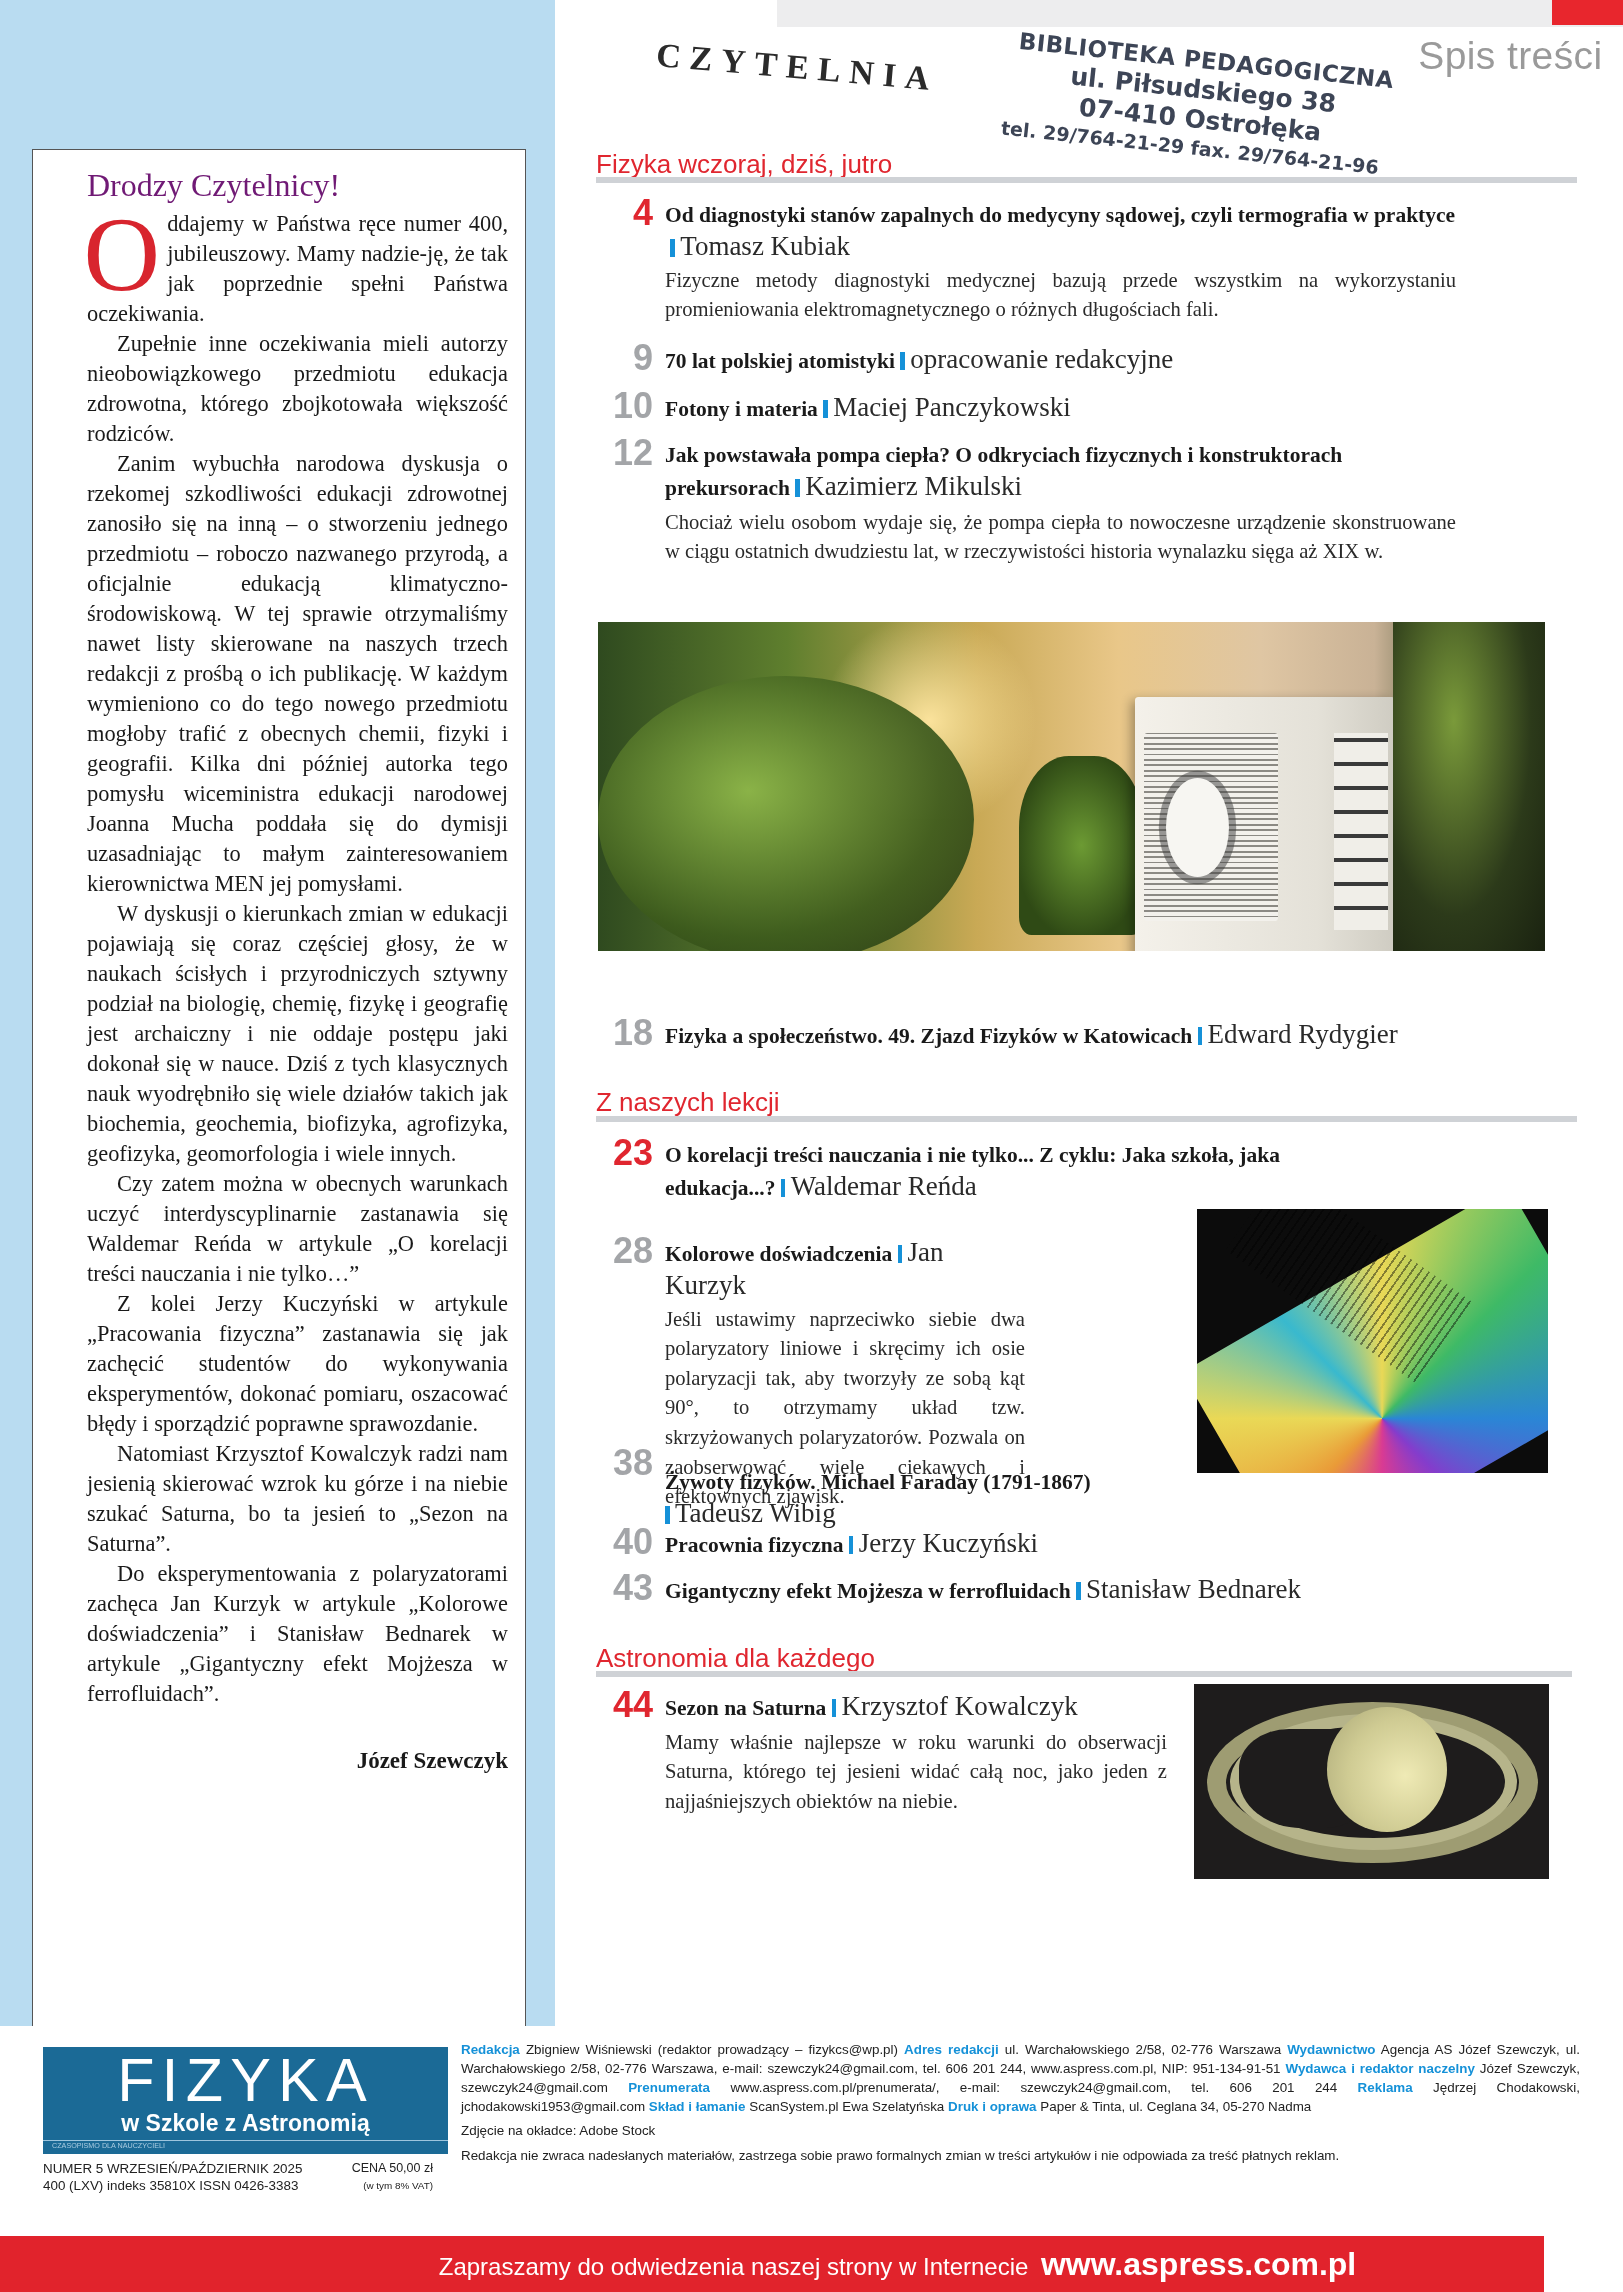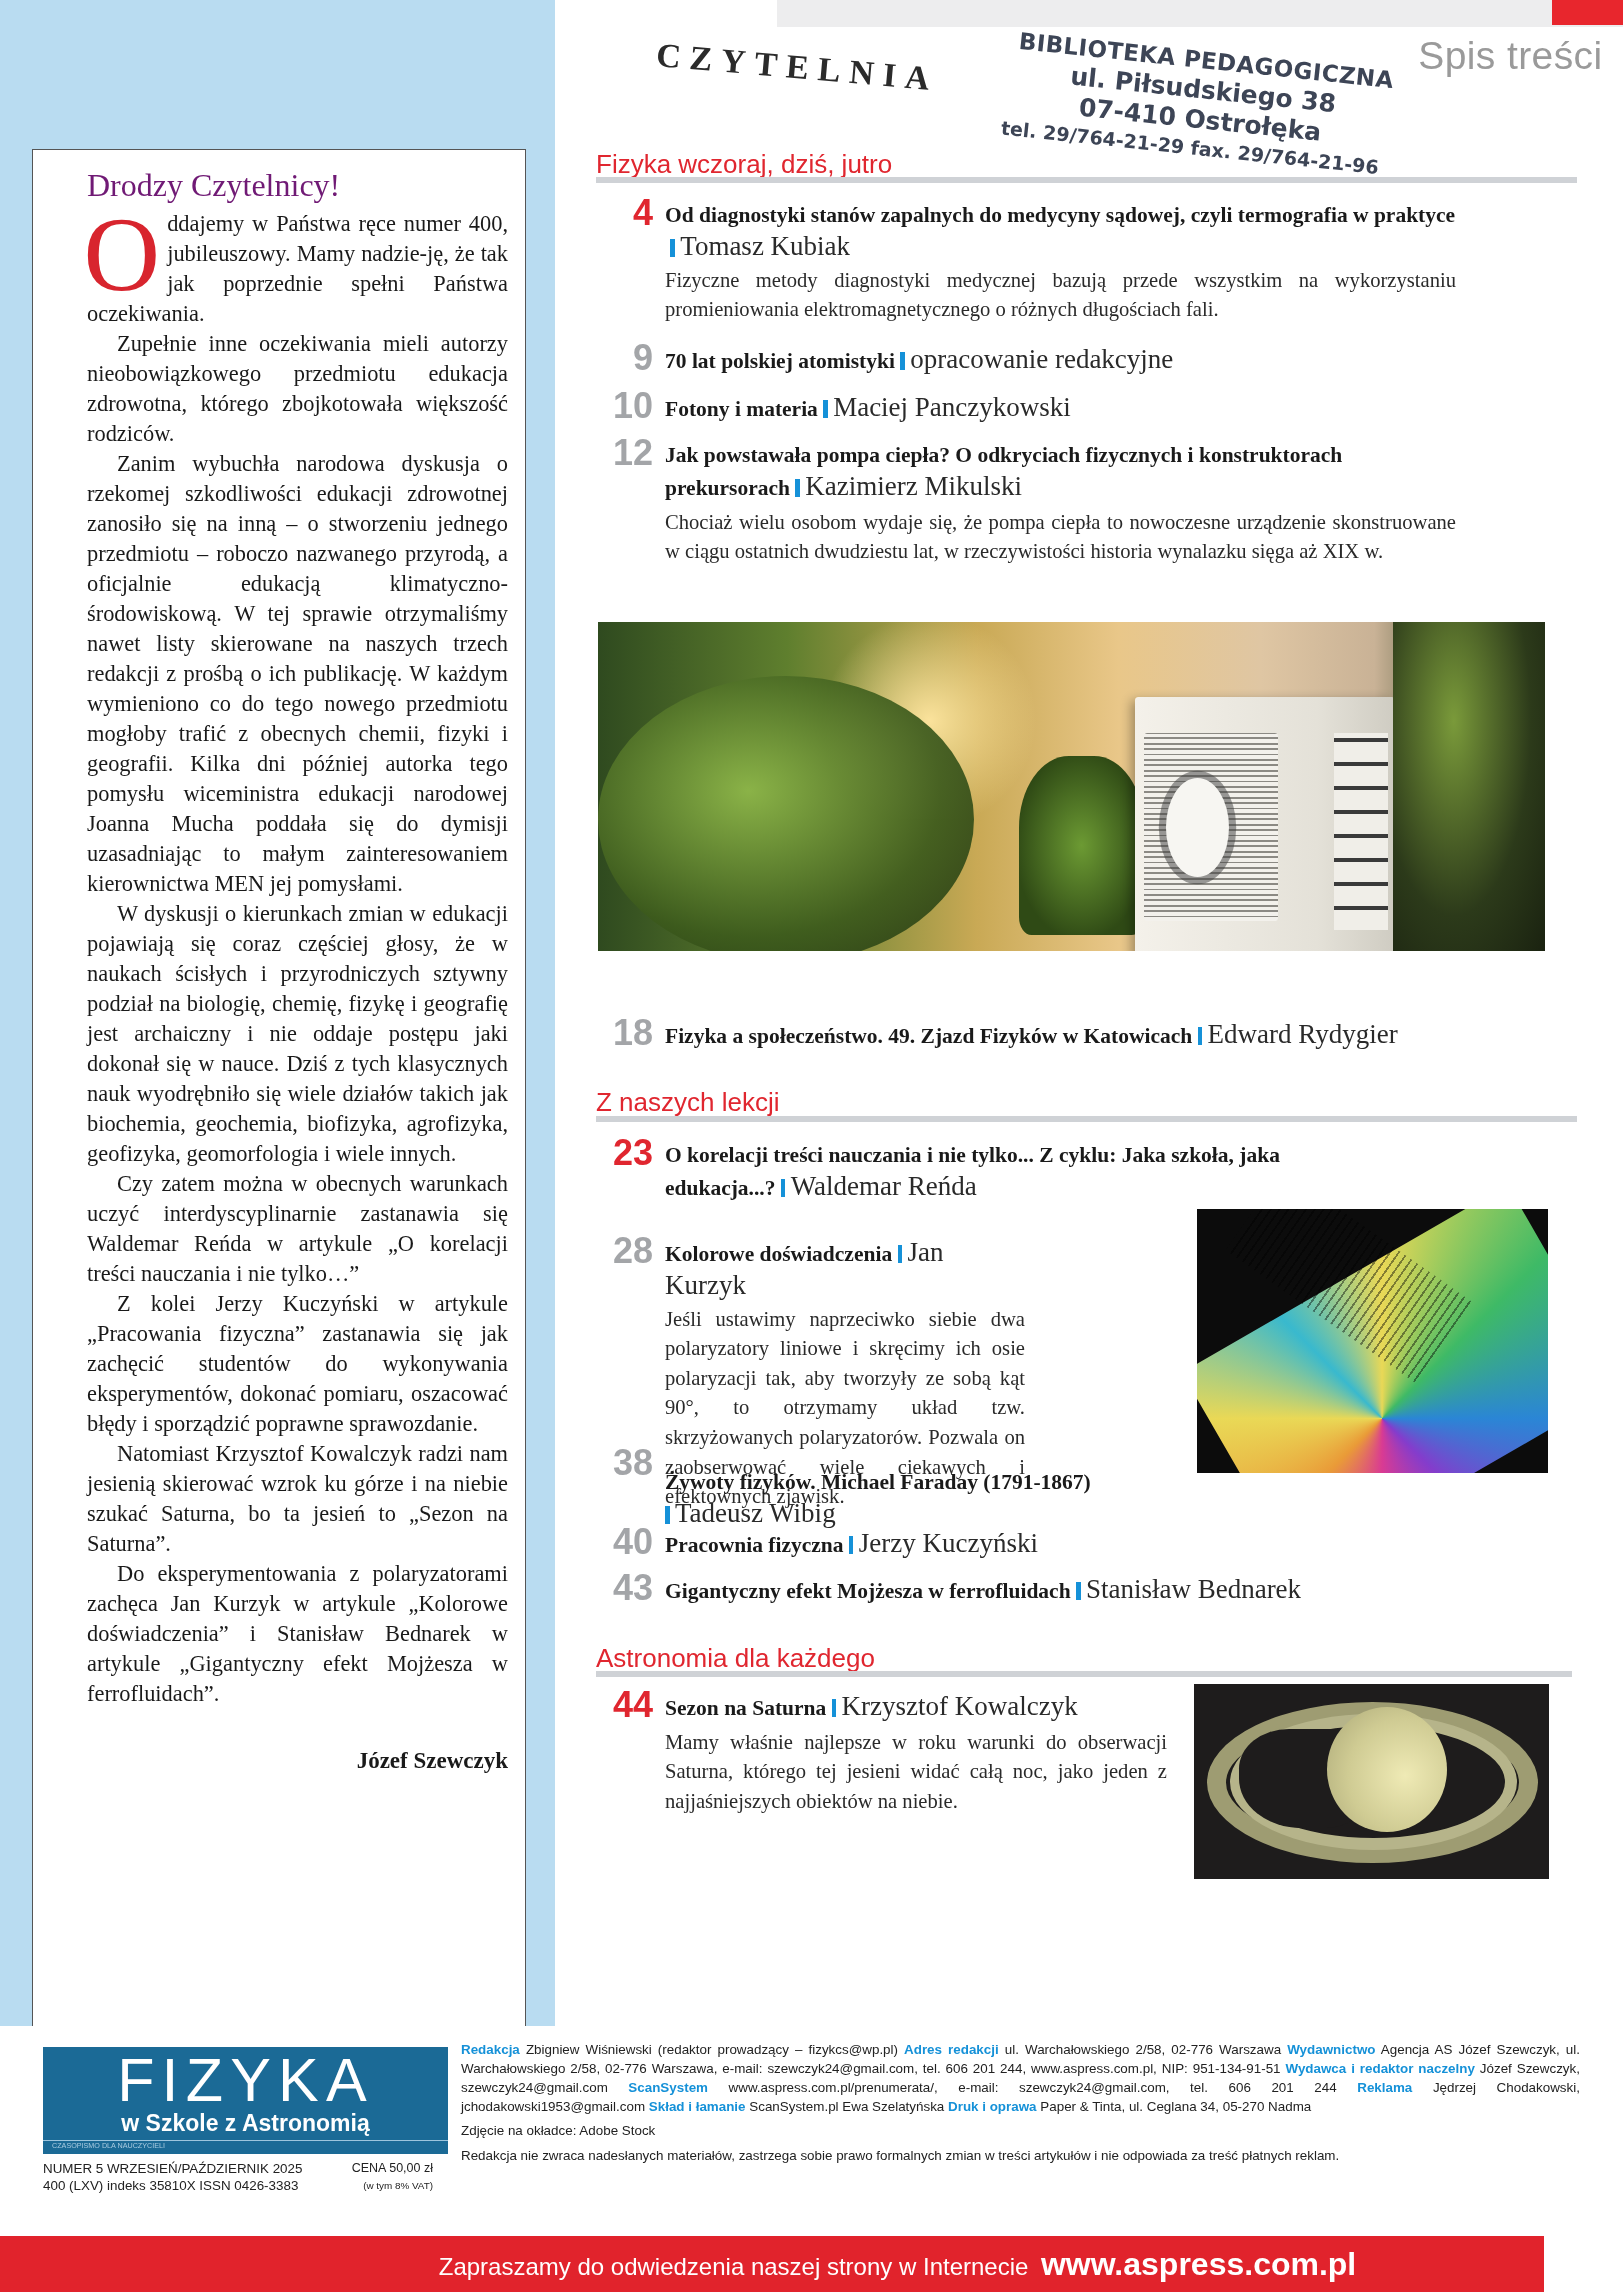--- a/index.html
+++ b/index.html
@@ -234,21 +234,21 @@
     <div class="vat">(w tym 8% VAT)</div>
   </div>
 </div>
 
 <div class="credits">
   <div>
     <span class="k">Redakcja</span> <span>Zbigniew Wiśniewski (redaktor prowadzący – fizykcs@wp.pl)</span>
     <span class="k">Adres redakcji</span> <span>ul. Warchałowskiego 2/58, 02-776 Warszawa</span>
     <span class="k">Wydawnictwo</span> <span>Agencja AS Józef Szewczyk, ul. Warchałowskiego 2/58, 02-776 Warszawa, e-mail: szewczyk24@gmail.com, tel. 606 201 244, www.aspress.com.pl, NIP: 951-134-91-51</span>
     <span class="k">Wydawca i redaktor naczelny</span> <span>Józef Szewczyk, szewczyk24@gmail.com</span>
-    <span class="k">ScanSystem</span> <span>www.aspress.com.pl/prenumerata/, e-mail: szewczyk24@gmail.com, tel. 606 201 244</span>
+    <span class="k">Prenumerata</span> <span>www.aspress.com.pl/prenumerata/, e-mail: szewczyk24@gmail.com, tel. 606 201 244</span>
     <span class="k">Reklama</span> <span>Jędrzej Chodakowski, jchodakowski1953@gmail.com</span>
     <span class="k">Skład i łamanie</span> <span>ScanSystem.pl Ewa Szelatyńska</span>
     <span class="k">Druk i oprawa</span> <span>Paper &amp; Tinta, ul. Ceglana 34, 05-270 Nadma</span>
   </div>
   <div class="row">Zdjęcie na okładce: Adobe Stock</div>
   <div class="row">Redakcja nie zwraca nadesłanych materiałów, zastrzega sobie prawo formalnych zmian w treści artykułów i nie odpowiada za treść płatnych reklam.</div>
 </div>
 
 <div class="banner">
   <span>Zapraszamy do odwiedzenia naszej strony w Internecie</span><span class="url">www.aspress.com.pl</span>

